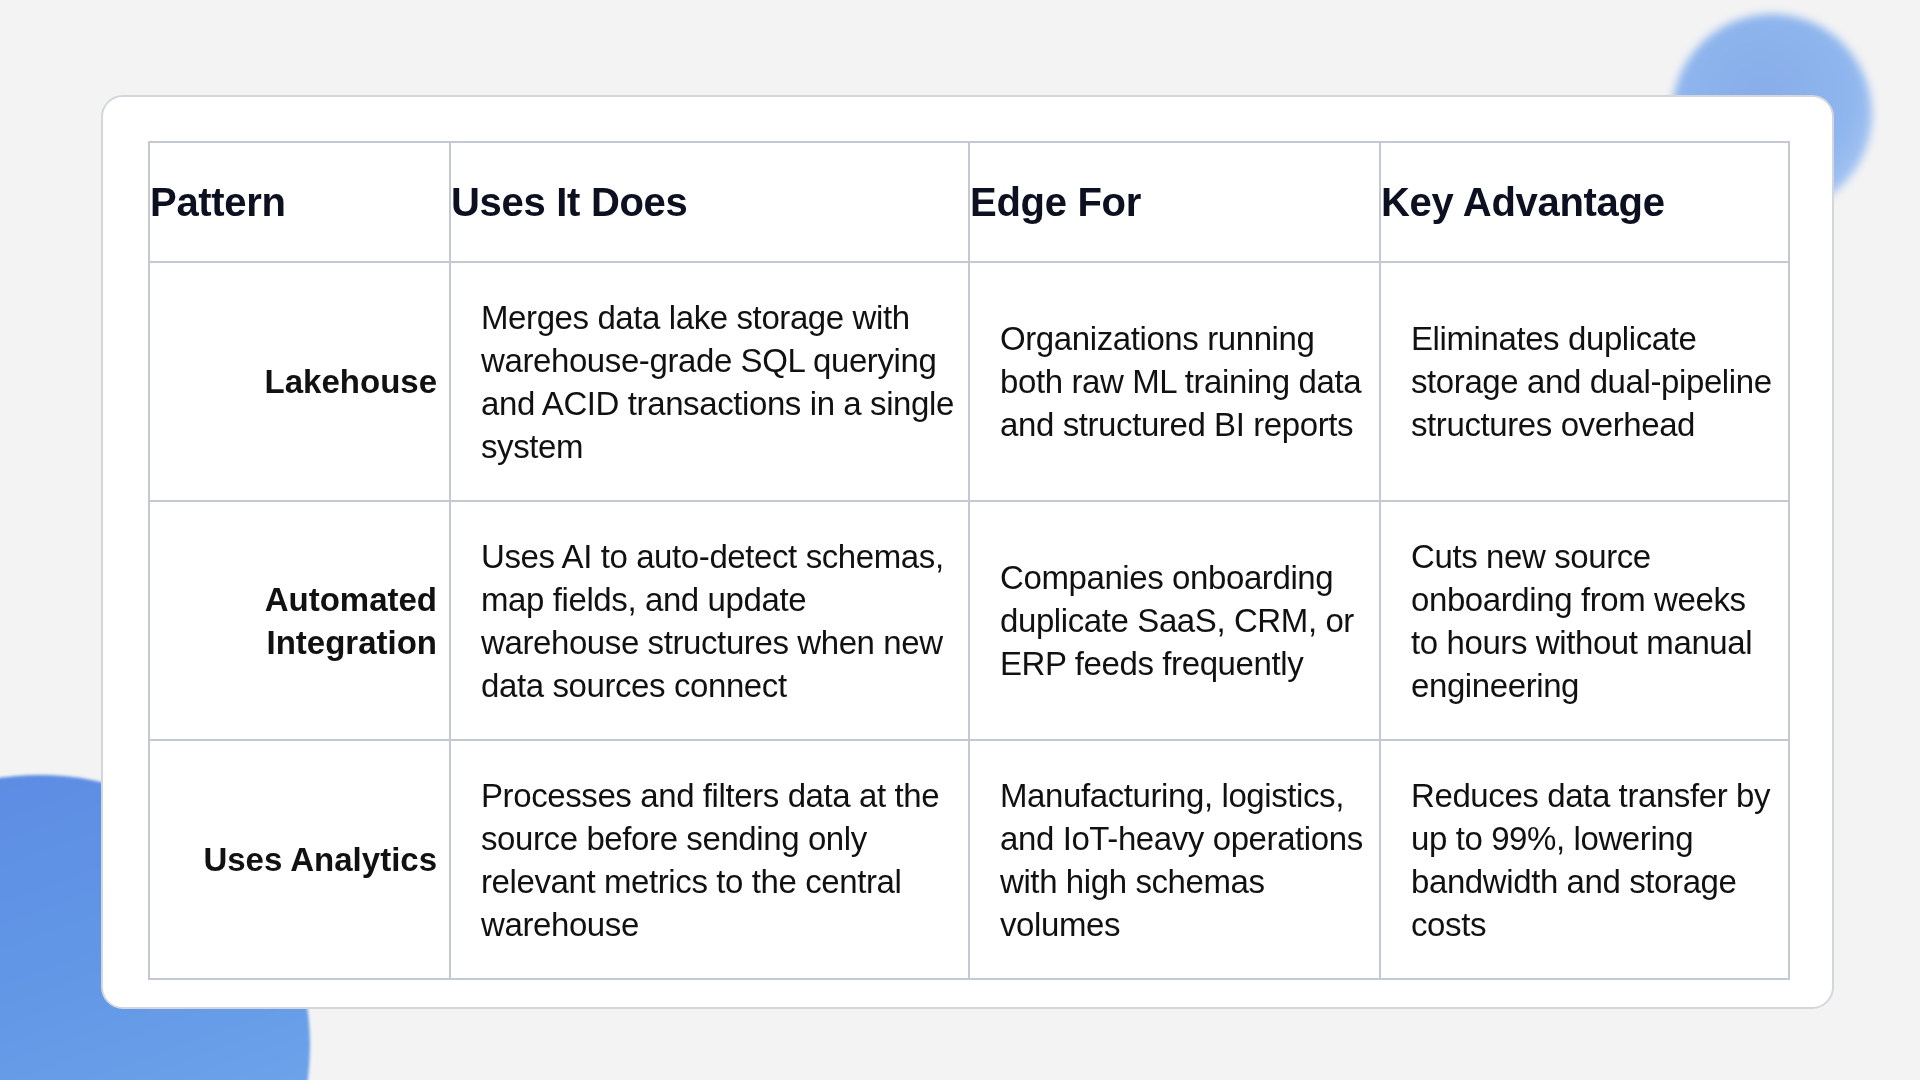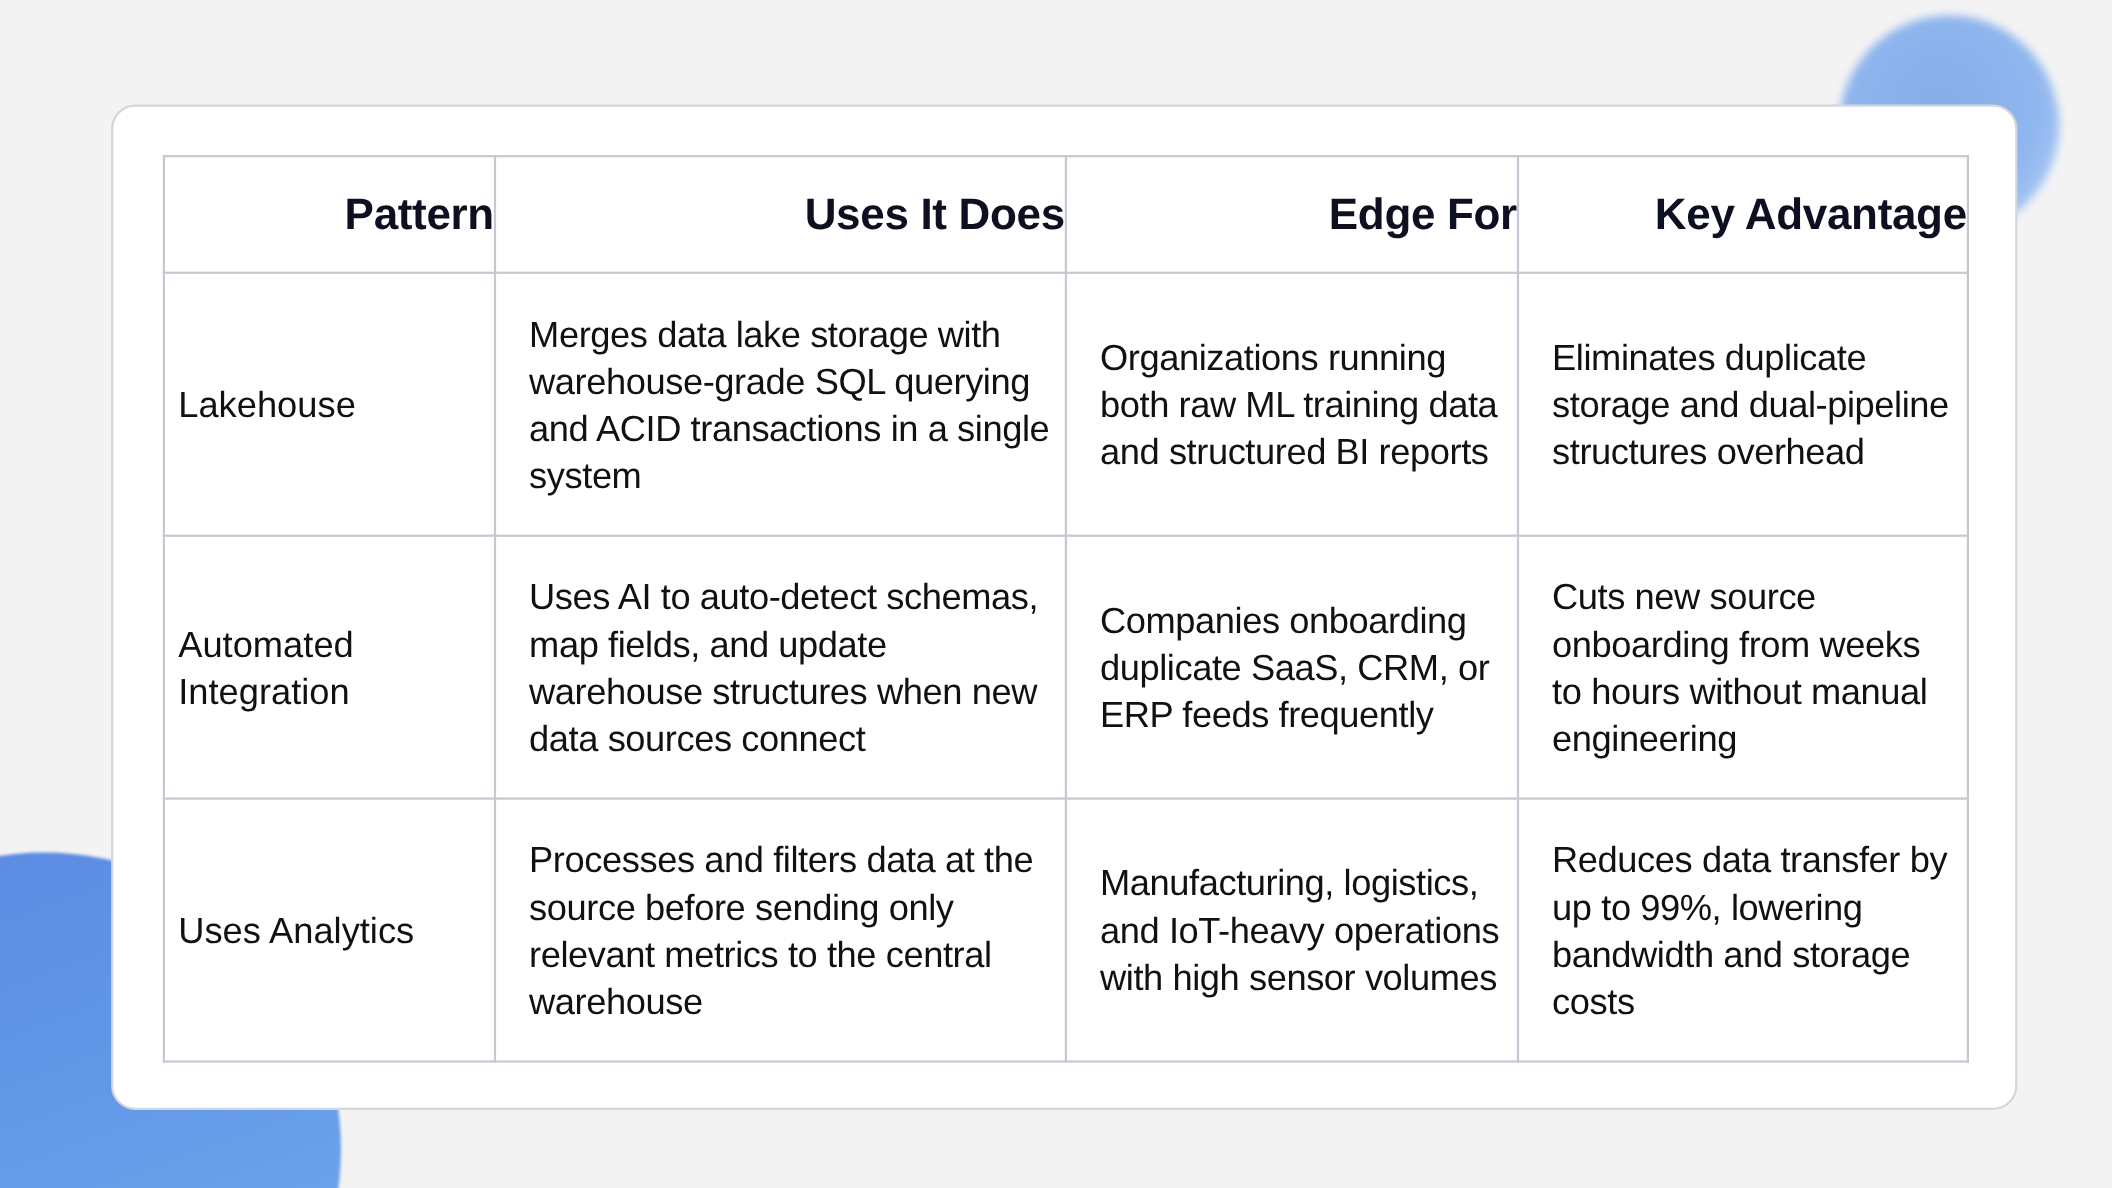--- a/index.html
+++ b/index.html
@@ -38,38 +38,38 @@
     position: absolute;
     left: 148px; top: 141px;
     width: 1640px; height: 824px;
     border-collapse: collapse;
     table-layout: fixed;
   }
   table.grid th, table.grid td {
     border: 2px solid #c4c8d2;
   }
   table.grid th {
-    height: 106px;
+    height: 120px;
     font-size: 40px;
     font-weight: 700;
-    text-align: right;
+    text-align: left;
     vertical-align: middle;
     color: #0d1020;
     letter-spacing: -0.3px;
   }
   table.grid td {
     height: 239px;
     vertical-align: middle;
     font-size: 33px;
     line-height: 43px;
     color: #111;
   }
   td.pattern-cell {
-    text-align: left;
-    font-weight: 400;
+    text-align: right;
+    font-weight: 700;
     font-size: 35px;
     line-height: 43px;
     color: #0d1020;
     padding: 0 12px;
   }
   td.text-cell {
     text-align: left;
     padding: 0 14px 0 30px;
     letter-spacing: -0.4px;
   }
@@ -110,17 +110,17 @@
     </tr>
     <tr>
       <td class="pattern-cell">Automated Integration</td>
       <td class="text-cell">Uses AI to auto-detect schemas, map fields, and update warehouse structures when new data sources connect</td>
       <td class="text-cell">Companies onboarding duplicate SaaS, CRM, or ERP feeds frequently</td>
       <td class="text-cell">Cuts new source onboarding from weeks to hours without manual engineering</td>
     </tr>
     <tr>
       <td class="pattern-cell">Uses Analytics</td>
       <td class="text-cell">Processes and filters data at the source before sending only relevant metrics to the central warehouse</td>
-      <td class="text-cell">Manufacturing, logistics, and IoT-heavy operations with high sensor volumes</td>
+      <td class="text-cell">Manufacturing, logistics, and IoT-heavy operations with high schemas volumes</td>
       <td class="text-cell">Reduces data transfer by up to 99%, lowering bandwidth and storage costs</td>
     </tr>
   </tbody>
 </table>
 
 </body></html>

